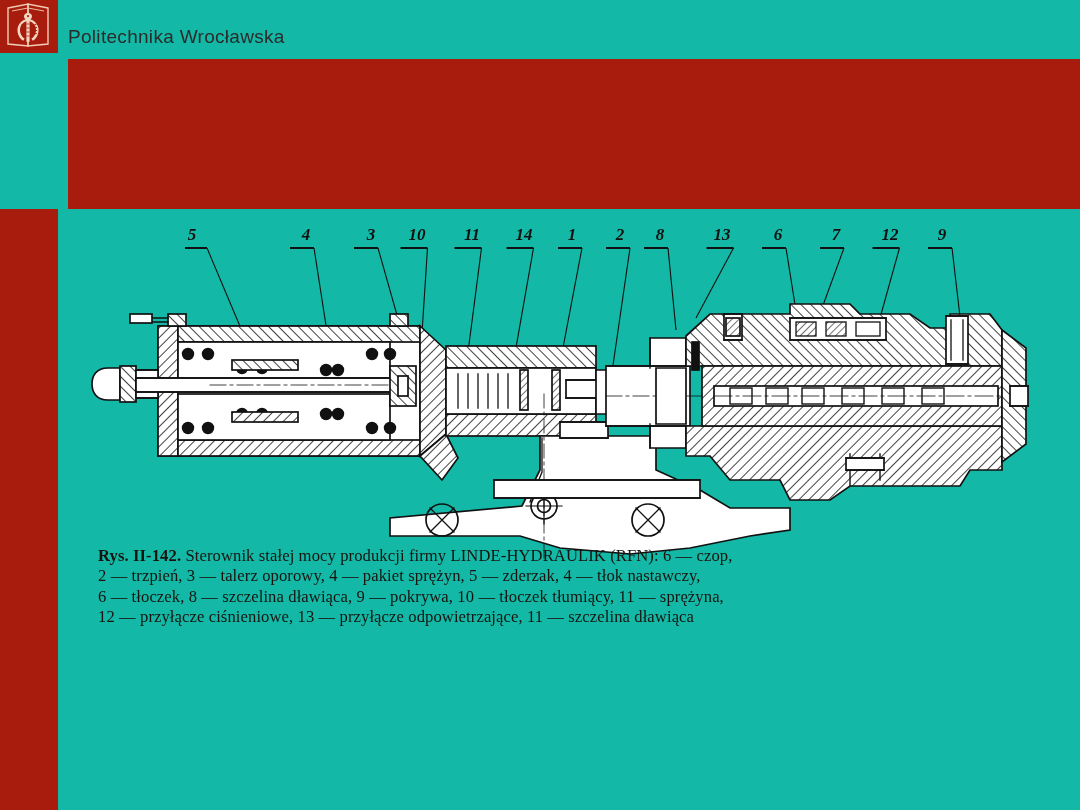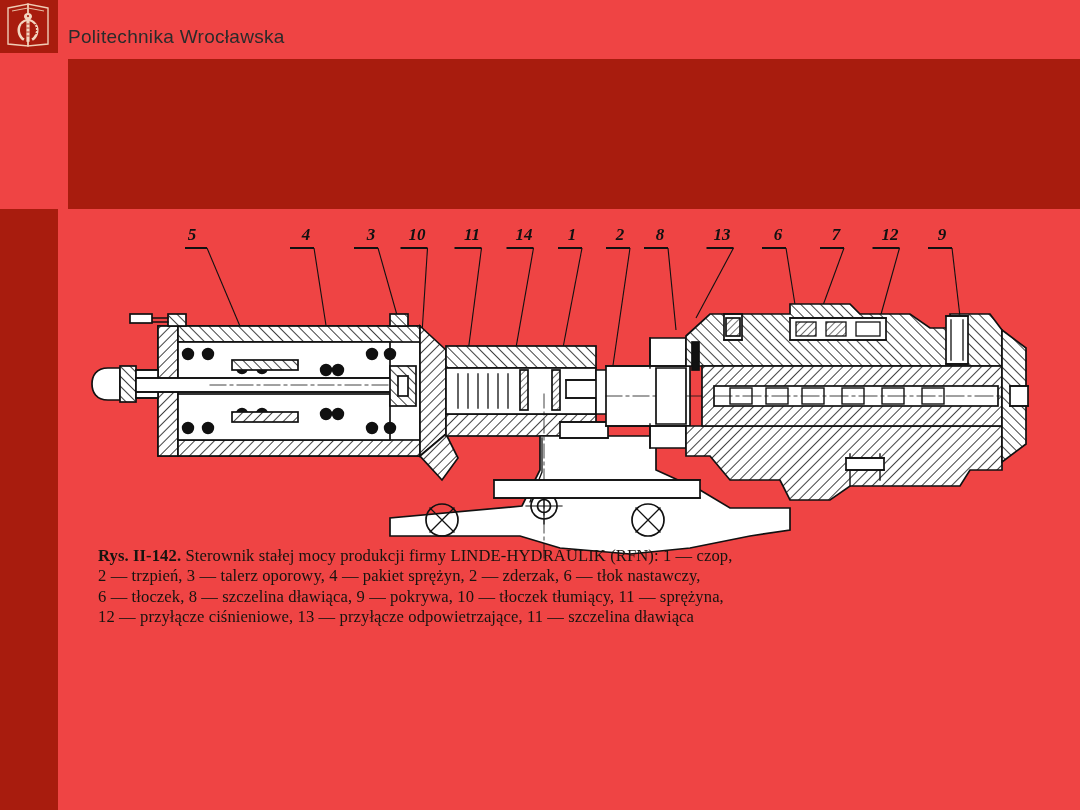--- a/index.html
+++ b/index.html
@@ -12,21 +12,21 @@
     height: 810px;
     position: relative;
     overflow: hidden;
     font-family: "Liberation Sans", sans-serif;
   }
 
   
   #slide-root {
     position: absolute;
     inset: 0;
-    background: #ef4444;
+    background: #14b8a6;
   }
 
   #logo-block {
     position: absolute;
     left: 0;
     top: 0;
     width: 58px;
     height: 53px;
     background: #a81c0e;
     overflow: hidden;
@@ -370,20 +370,20 @@
         <path d="M566 150 L566 206 L596 206 L596 150 Z" fill="#fff"></path>
         <path d="M560 120 L560 150 M560 206 L560 230" stroke-width="1.4"></path>
 
       </g>
     </svg>
   </div>
 
   <div id="caption">
     <div class="cap-line">
       <span class="lead">Rys. II-142.</span>
-      <span>Sterownik stałej mocy produkcji firmy LINDE-HYDRAULIK (RFN): 1 — czop,</span>
+      <span>Sterownik stałej mocy produkcji firmy LINDE-HYDRAULIK (RFN): 6 — czop,</span>
     </div>
-    <div class="cap-line">2 — trzpień, 3 — talerz oporowy, 4 — pakiet sprężyn, 2 — zderzak, 6 — tłok nastawczy,</div>
+    <div class="cap-line">2 — trzpień, 3 — talerz oporowy, 4 — pakiet sprężyn, 5 — zderzak, 4 — tłok nastawczy,</div>
     <div class="cap-line">6 — tłoczek, 8 — szczelina dławiąca, 9 — pokrywa, 10 — tłoczek tłumiący, 11 — sprężyna,</div>
     <div class="cap-line">12 — przyłącze ciśnieniowe, 13 — przyłącze odpowietrzające, 11 — szczelina dławiąca</div>
   </div>
 
 </div>
 
 </body></html>

